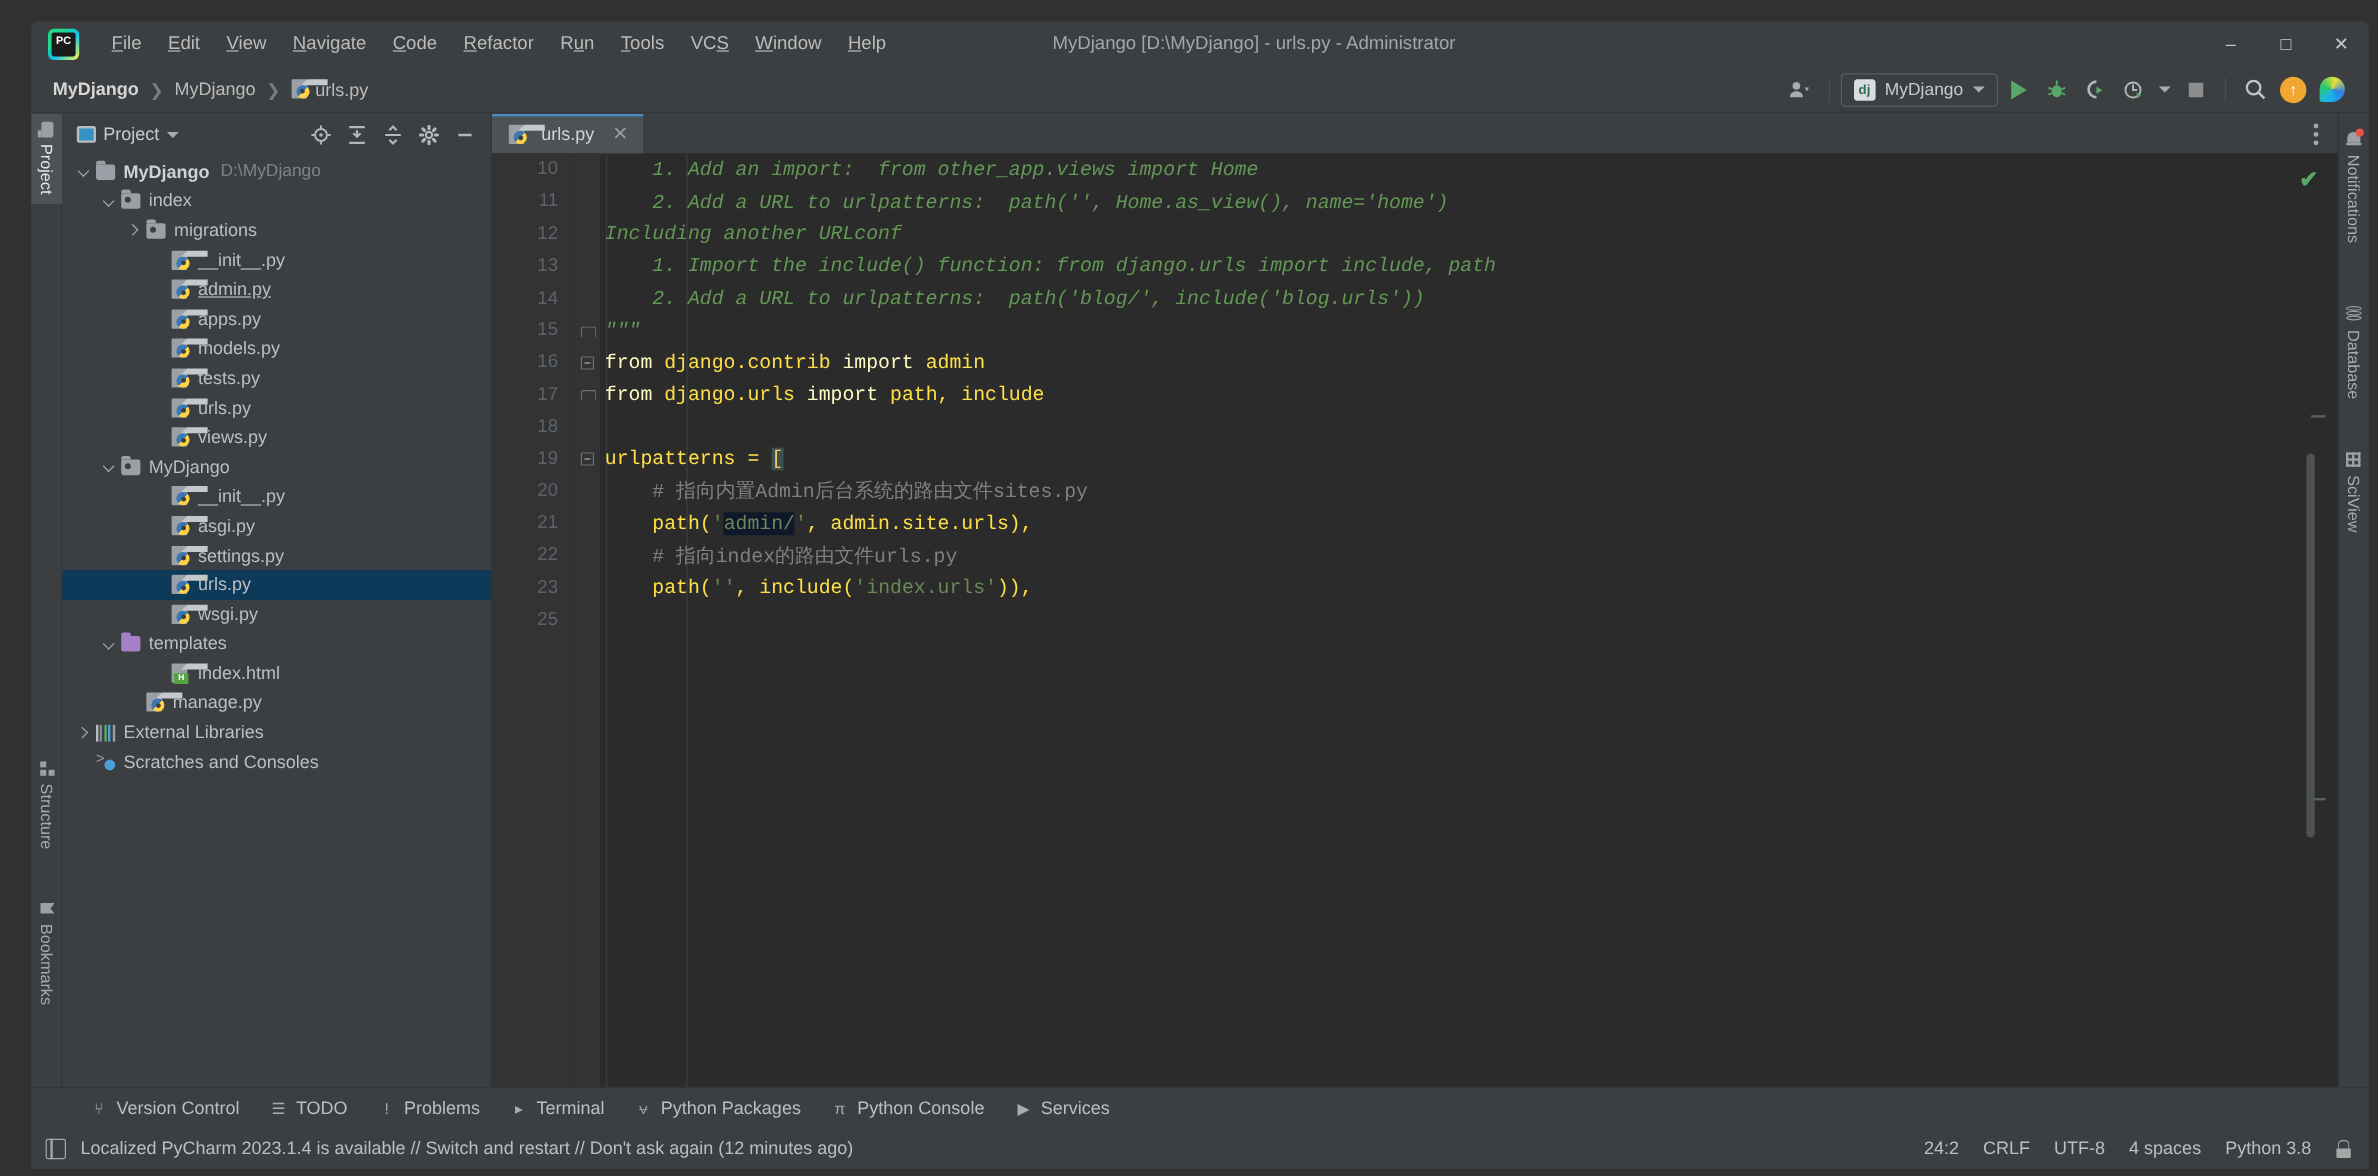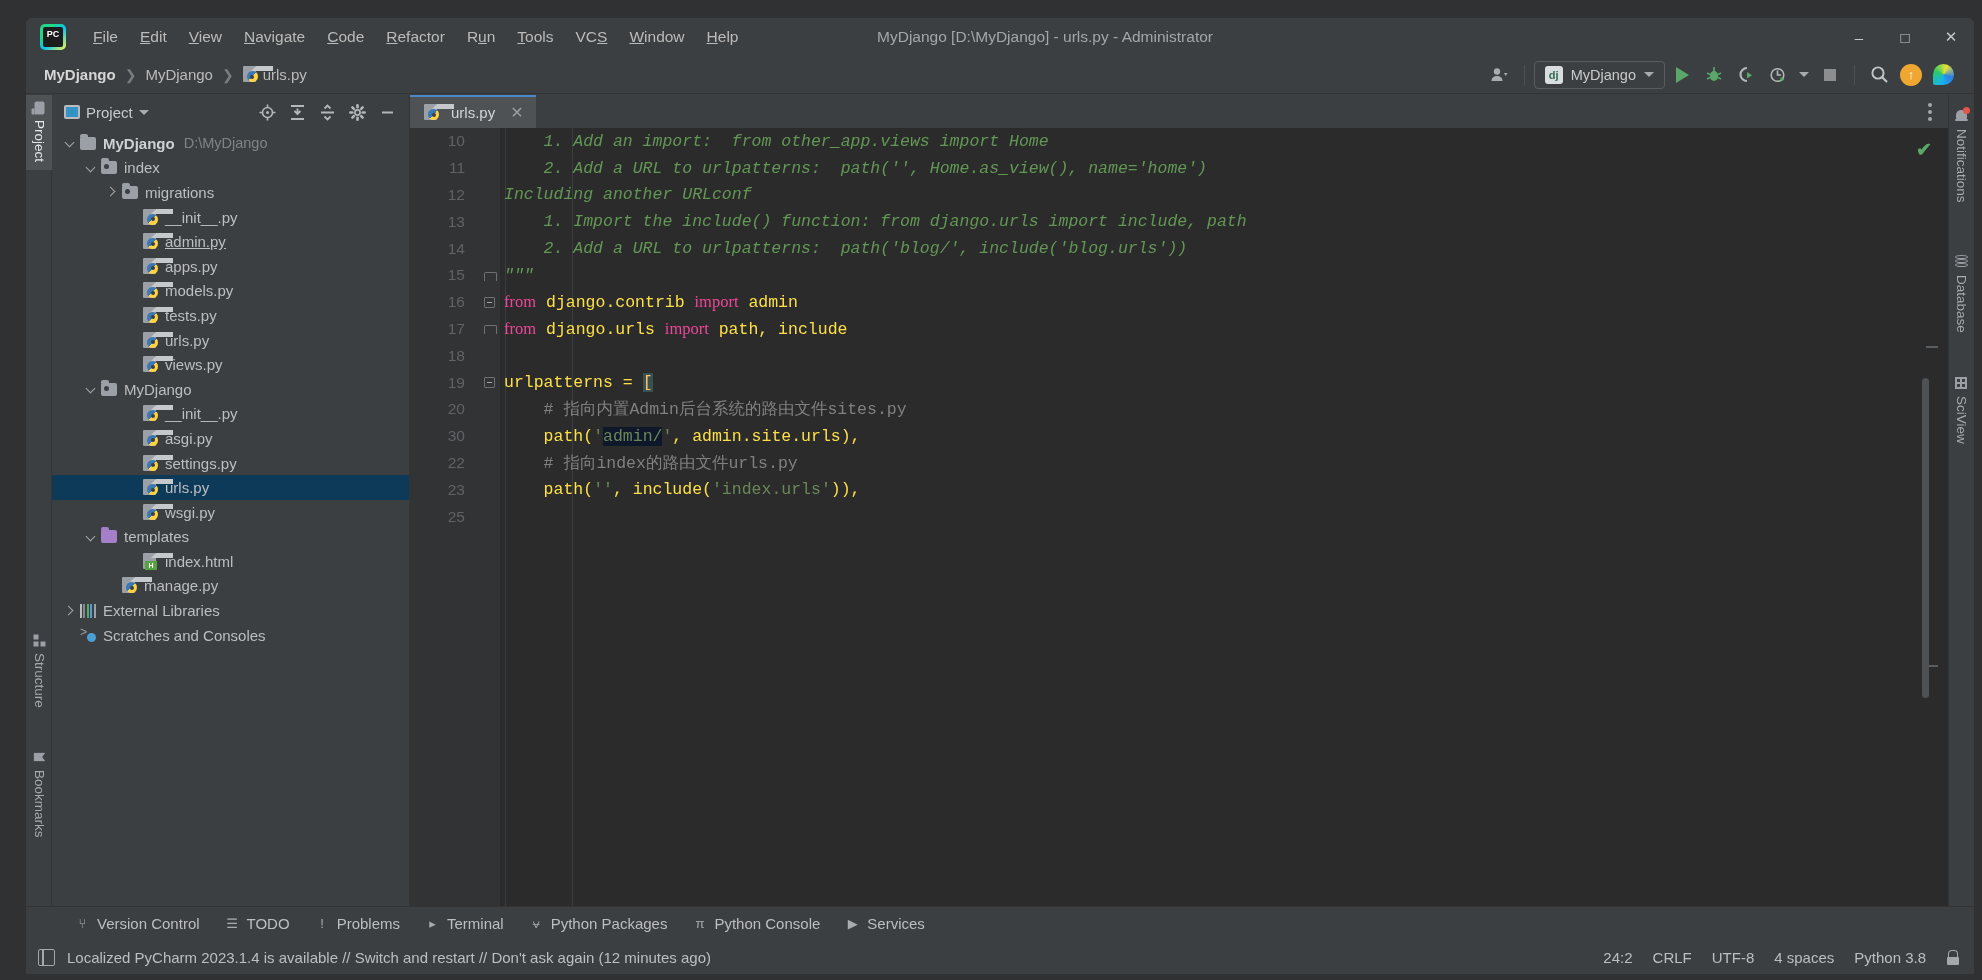--- a/index.html
+++ b/index.html
@@ -372,21 +372,21 @@
   .ctext { padding-left: 4px; white-space: pre; }
   .vguide {
     position: absolute; left: 95px; top: 0; bottom: 0; width: 1px; background: #3b3e40;
   }
   .vguide2 {
     position: absolute; left: 162px; top: 0; bottom: 0; width: 1px; background: #3b3e40;
   }
 
   
   .s-doc  { color: #629755; font-style: italic; }
-  .s-kw   { color: #ec4899; font-family: Liberation Serif, serif; }
+  .s-kw   { color: #fef9c3; }
   .s-txt  { color: #fde047; }
   .s-str  { color: #6a8759; }
   .s-cmt  { color: #808080; }
   .hl-search { background: #0f172a; }
   .hl-brace { background: #3b514d; color: #ffc66d; }
 
   .editor-scroll {
     position: absolute; right: 19px; top: 250px; width: 7px; height: 320px;
     background: #4e5254; border-radius: 4px;
   }
@@ -900,21 +900,21 @@
               <span class="ctext"><span class="s-txt">urlpatterns = </span><span class="hl-brace">[</span></span>
             </div>
             <div class="cline">
               <span class="lnum">20</span>
               <span class="fold">
                 <span class="fold-line"></span>
               </span>
               <span class="ctext"><span class="s-cmt">    # 指向内置Admin后台系统的路由文件sites.py</span></span>
             </div>
             <div class="cline">
-              <span class="lnum">30</span>
+              <span class="lnum">21</span>
               <span class="fold">
                 <span class="fold-line"></span>
               </span>
               <span class="ctext"><span class="s-txt">    path(</span><span class="s-str">'</span><span class="s-str hl-search">admin/</span><span class="s-str">'</span><span class="s-txt">, admin.site.urls),</span></span>
             </div>
             <div class="cline">
               <span class="lnum">22</span>
               <span class="fold">
                 <span class="fold-line"></span>
               </span>

